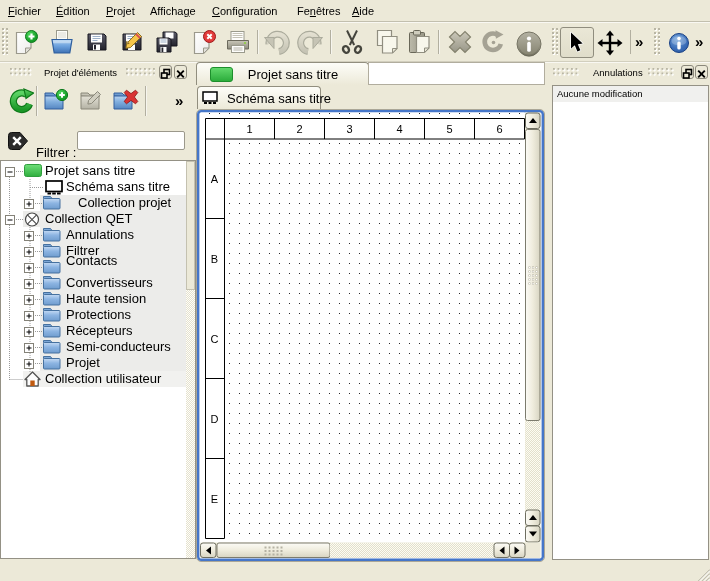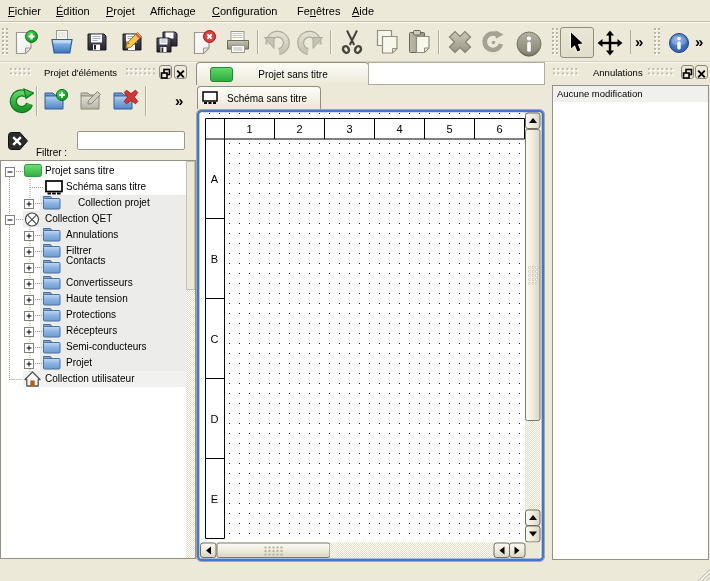--- a/index.html
+++ b/index.html
@@ -1,18 +1,18 @@
 <!DOCTYPE html>
 <html><head><meta charset="utf-8">
 <style>
 html,body{margin:0;padding:0}
 body{width:710px;height:581px;position:relative;overflow:hidden;background:#ece9d8;
  font-family:"Liberation Sans",sans-serif;color:#000;-webkit-font-smoothing:none}
 .ab{position:absolute}
-.t11{font-size:10px;line-height:13px;white-space:nowrap}
+.t11{font-size:13px;line-height:13px;white-space:nowrap}
 .handle{width:6px;background-image:radial-gradient(circle at 1px 1px,#b9b6a5 0.9px,rgba(0,0,0,0) 1.3px),radial-gradient(circle at 2.2px 2.2px,#ffffff 0.9px,rgba(0,0,0,0) 1.3px);background-size:4px 4px}
 .sep{width:1px;background:#b2afa0;box-shadow:1px 0 0 #f6f5ee}
 .dockdots{height:9px;background-image:radial-gradient(circle at 1px 1px,#b9b6a5 0.9px,rgba(0,0,0,0) 1.3px),radial-gradient(circle at 2.2px 2.2px,#ffffff 0.9px,rgba(0,0,0,0) 1.3px);background-size:4.5px 4.5px}
 .dockbtn{width:13px;height:14px;border:1px solid #8b887b;border-radius:3px;background:#ece9d8;box-sizing:border-box}
 .tab{border:1px solid #918e7e;border-bottom:none;border-radius:4px 4px 0 0;background:linear-gradient(#fdfdf8,#ece9d8)}
 .dither{background-image:linear-gradient(45deg,#e4e1d0 25%,rgba(0,0,0,0) 25%,rgba(0,0,0,0) 75%,#e4e1d0 75%),linear-gradient(45deg,#e4e1d0 25%,rgba(0,0,0,0) 25%,rgba(0,0,0,0) 75%,#e4e1d0 75%);background-size:2px 2px;background-position:0 0,1px 1px;background-color:#fffef8}
 .u{text-decoration:underline;text-underline-offset:1px}
 .t95{font-size:9.5px;line-height:12px;white-space:nowrap}
 </style></head>
 <body>

